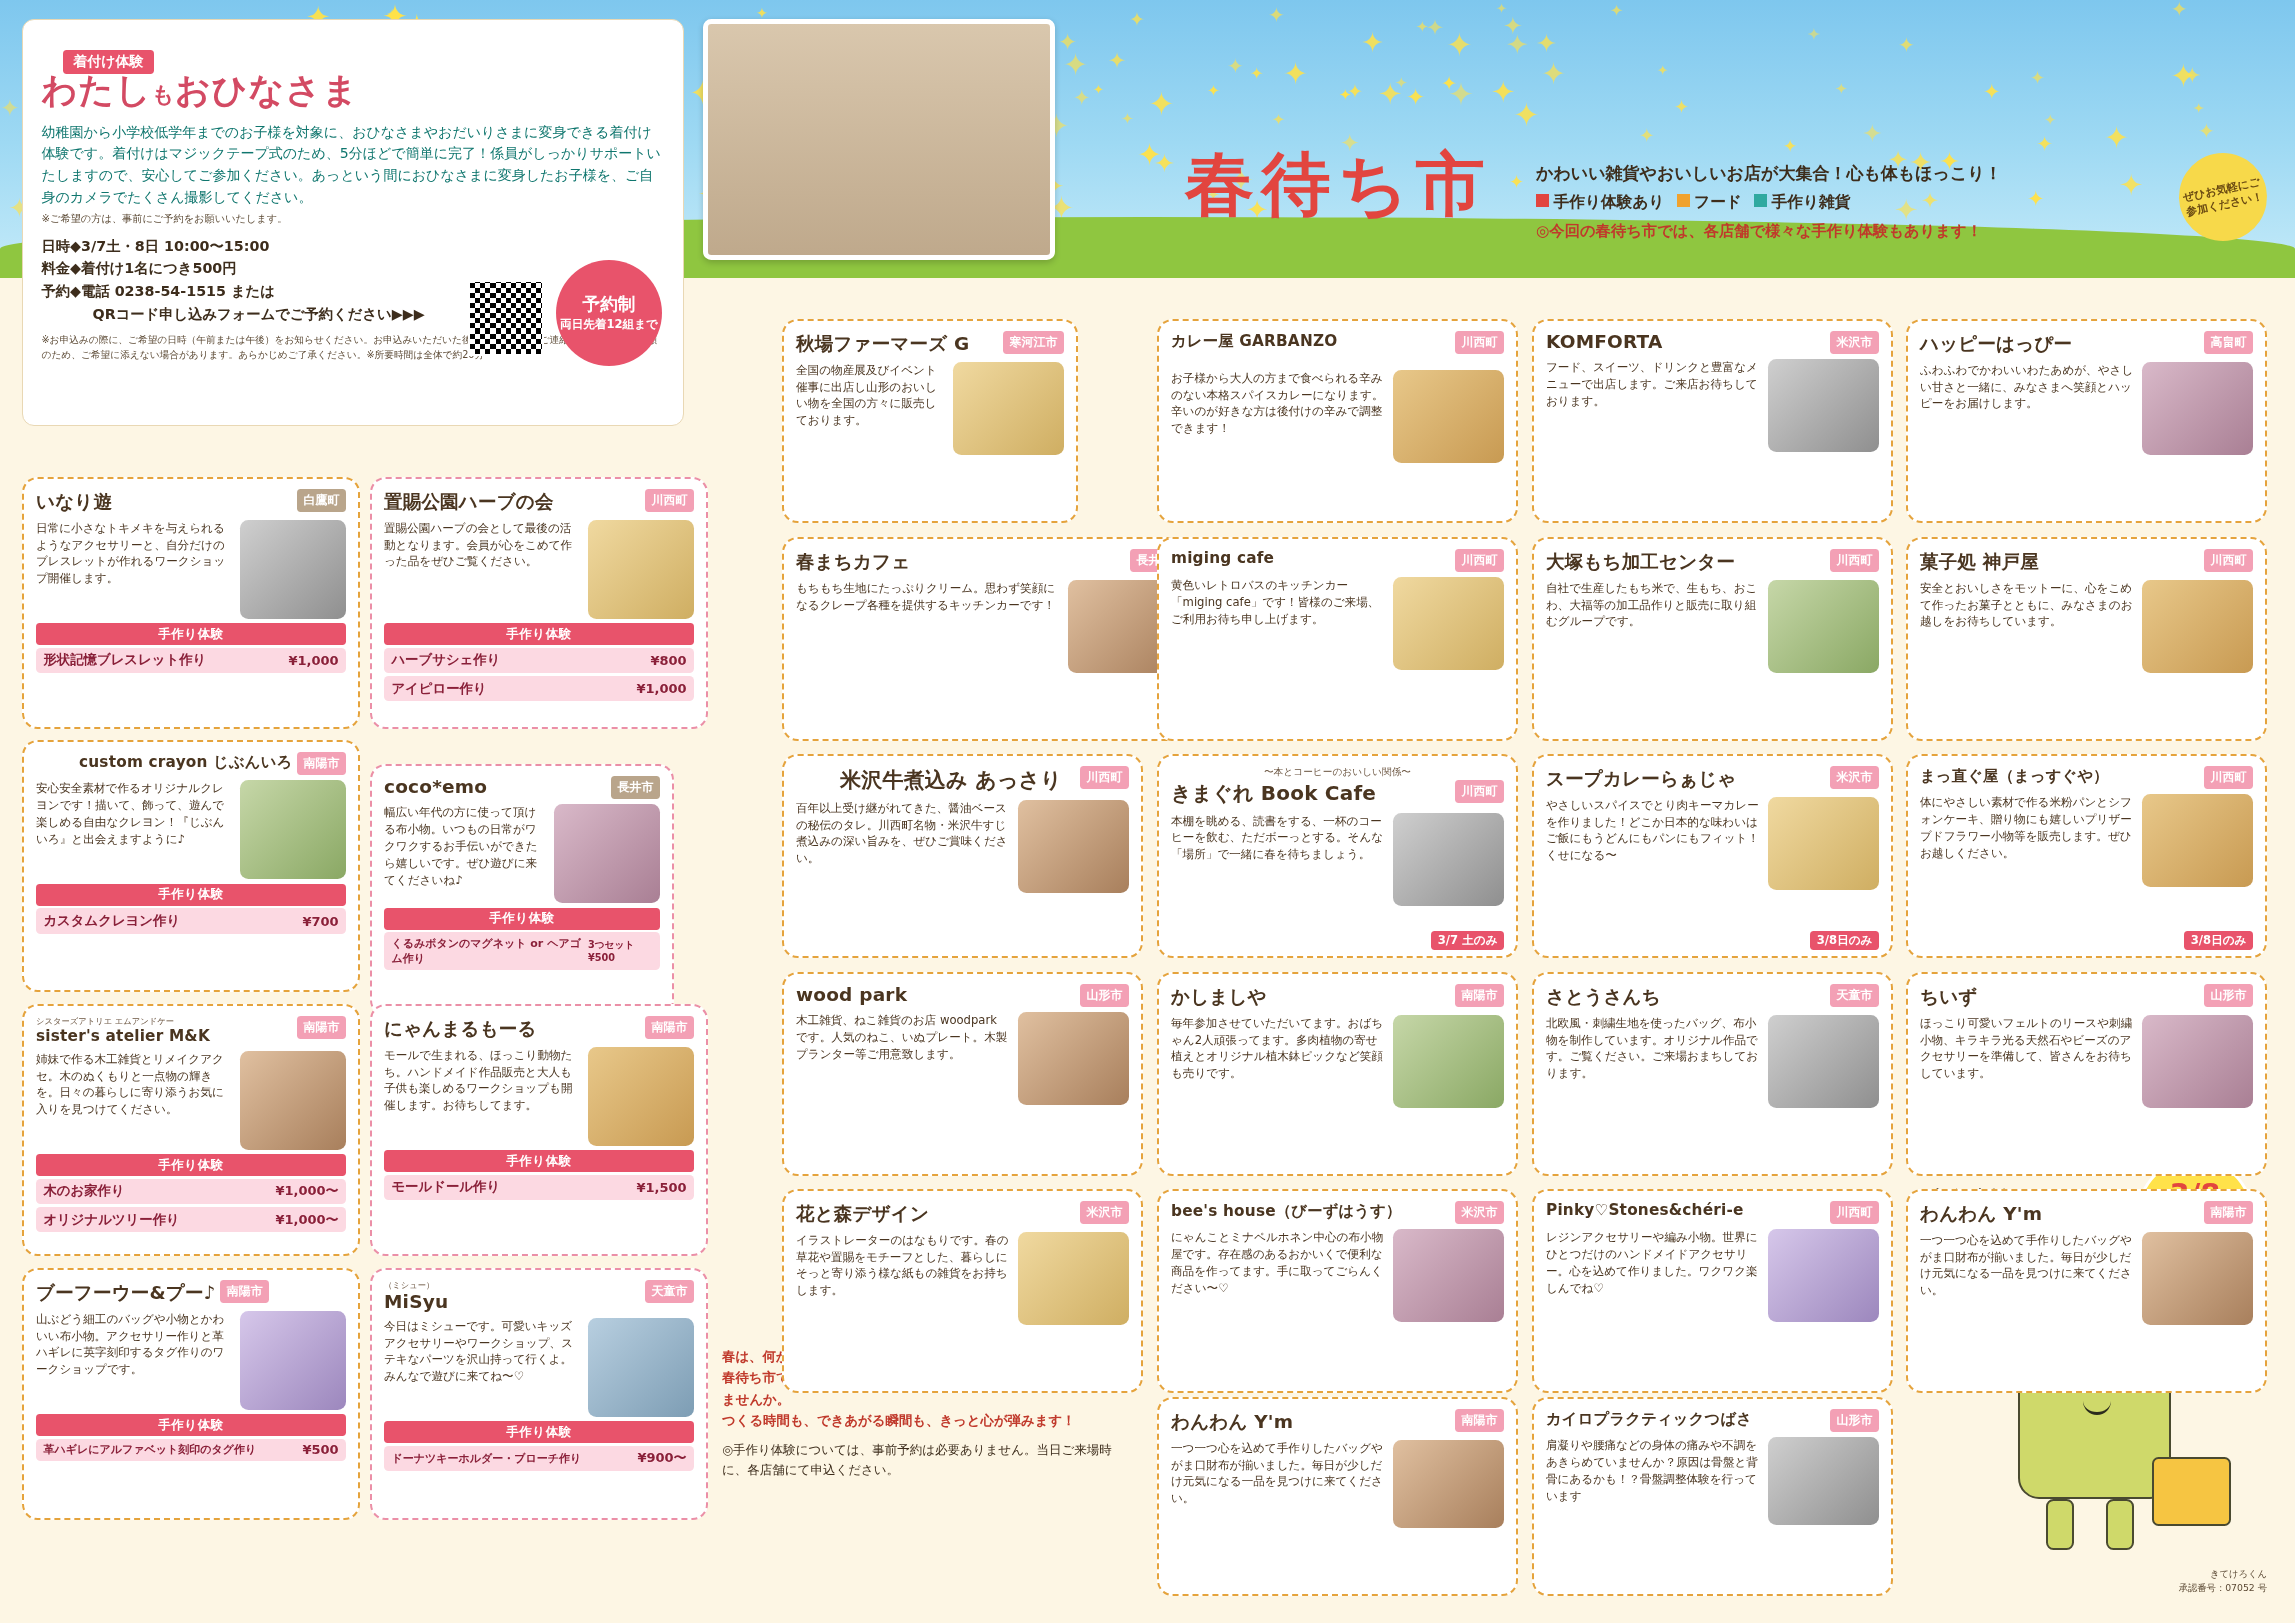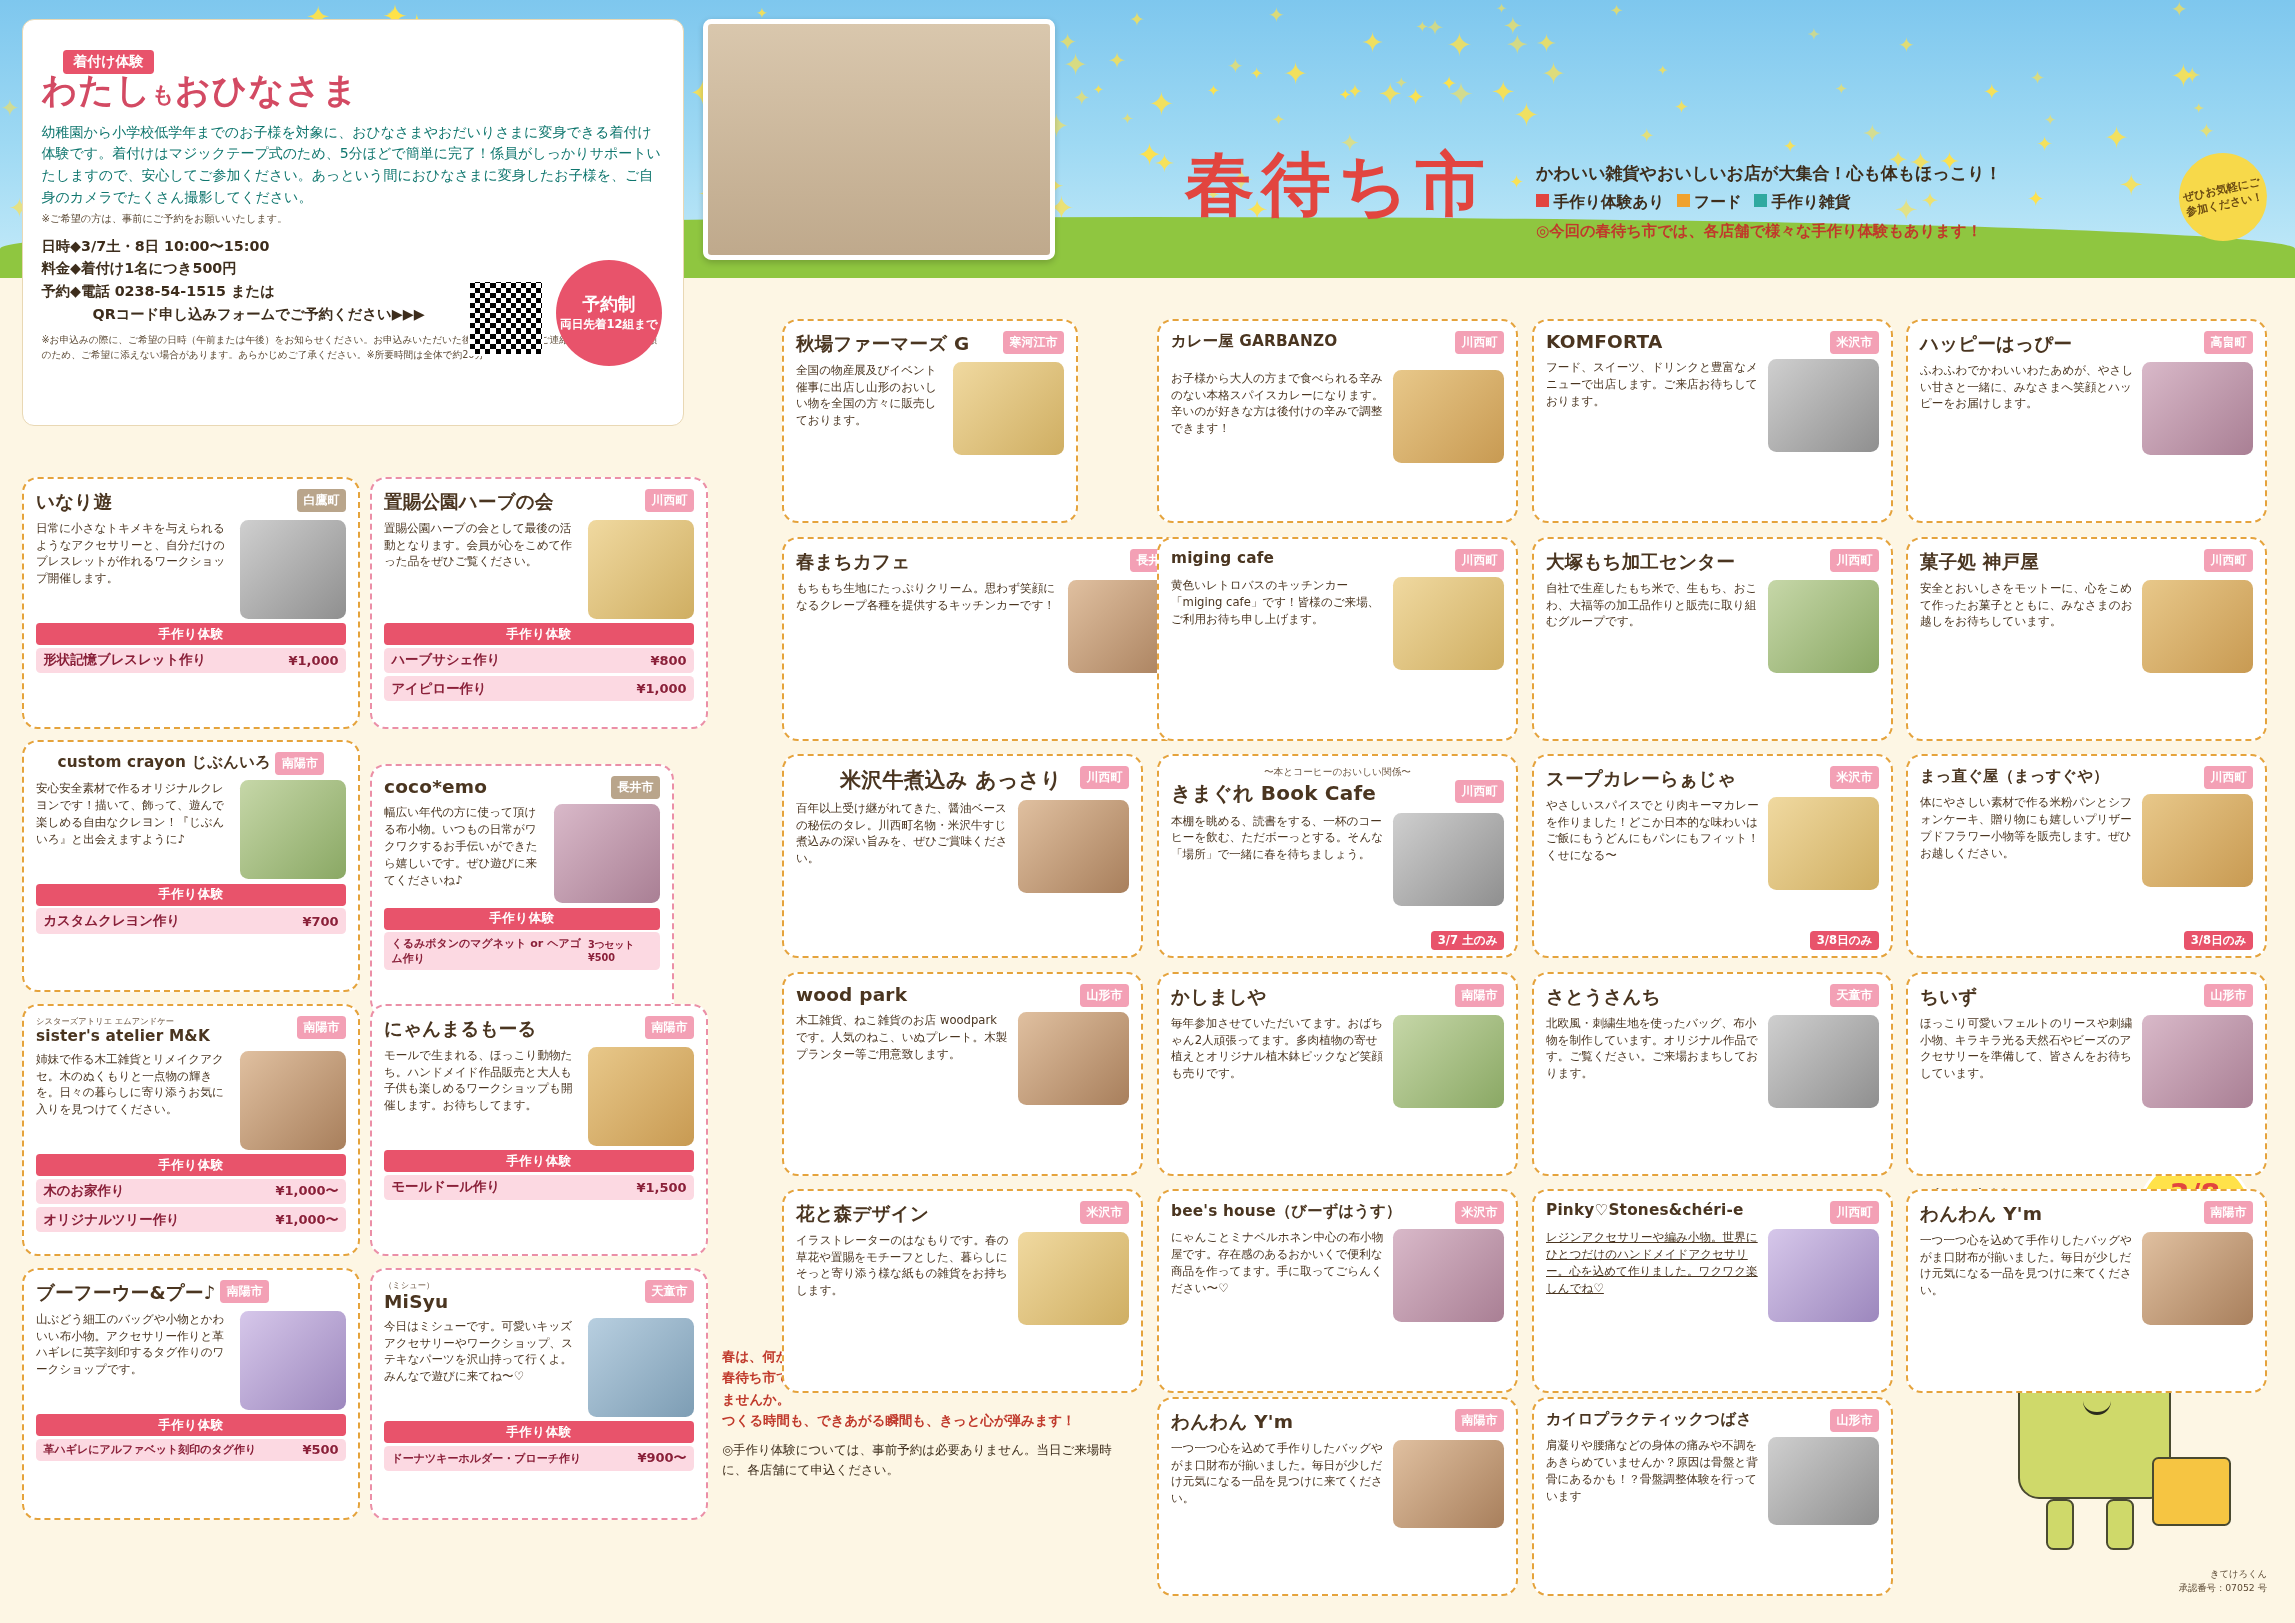--- a/index.html
+++ b/index.html
@@ -406,21 +406,21 @@
     <div class="exp-row">
       <span>ハーブサシェ作り</span>
       <span class="price">¥800</span>
     </div>
     <div class="exp-row">
       <span>アイピロー作り</span>
       <span class="price">¥1,000</span>
     </div>
   </div>
 <div class="card" style="left: 22px; top: 740px; width: 338px; height: 252px;">
-    <div style="display: flex; justify-content: center; align-items: flex-start; gap: 4.6px;">
+    <div style="display: flex; justify-content: flex-end; align-items: flex-start; gap: 4.6px;">
       <div>
         <div class="shopname" style="font-size: 15.3px;">custom crayon じぶんいろ</div>
       </div>
       <span class="badge">南陽市</span>
     </div>
     <div style="display: flex; gap: 7.4px; margin-top: 5.6px;">
       <div class="desc" style="flex: 1 1 0%;">安心安全素材で作るオリジナルクレヨンです！描いて、飾って、遊んで楽しめる自由なクレヨン！『じぶんいろ』と出会えますように♪</div>
       <div class="photo ph-b" style="width: 106px; height: 99px; flex: 0 0 auto;"></div>
     </div>
     <div class="exp-tag" style="margin-top: 4.6px;">手作り体験</div>
@@ -741,21 +741,21 @@
     </div>
   </div>
 <div class="card" style="left: 1532px; top: 1189px; width: 361px; height: 204px;">
     <div style="display: flex; justify-content: space-between; align-items: flex-start; gap: 4.6px;">
       <div>
         <div class="shopname" style="font-size: 15.3px;">Pinky♡Stones&amp;chéri-e</div>
       </div>
       <span class="badge">川西町</span>
     </div>
     <div style="display: flex; gap: 7.4px; margin-top: 5.6px;">
-      <div class="desc" style="flex: 1 1 0%; text-decoration: underline;">レジンアクセサリーや編み小物。世界にひとつだけのハンドメイドアクセサリー。心を込めて作りました。ワクワク楽しんでね♡</div>
+      <div class="desc" style="flex: 1 1 0%;">レジンアクセサリーや編み小物。世界にひとつだけのハンドメイドアクセサリー。心を込めて作りました。ワクワク楽しんでね♡</div>
       <div class="photo ph-f" style="width: 111px; height: 93px; flex: 0 0 auto;"></div>
     </div>
   </div>
 <div class="card" style="left: 1906px; top: 1189px; width: 361px; height: 204px;">
     <div style="display: flex; justify-content: space-between; align-items: flex-start; gap: 4.6px;">
       <div>
         <div class="shopname">わんわん Y'm</div>
       </div>
       <span class="badge">南陽市</span>
     </div>

